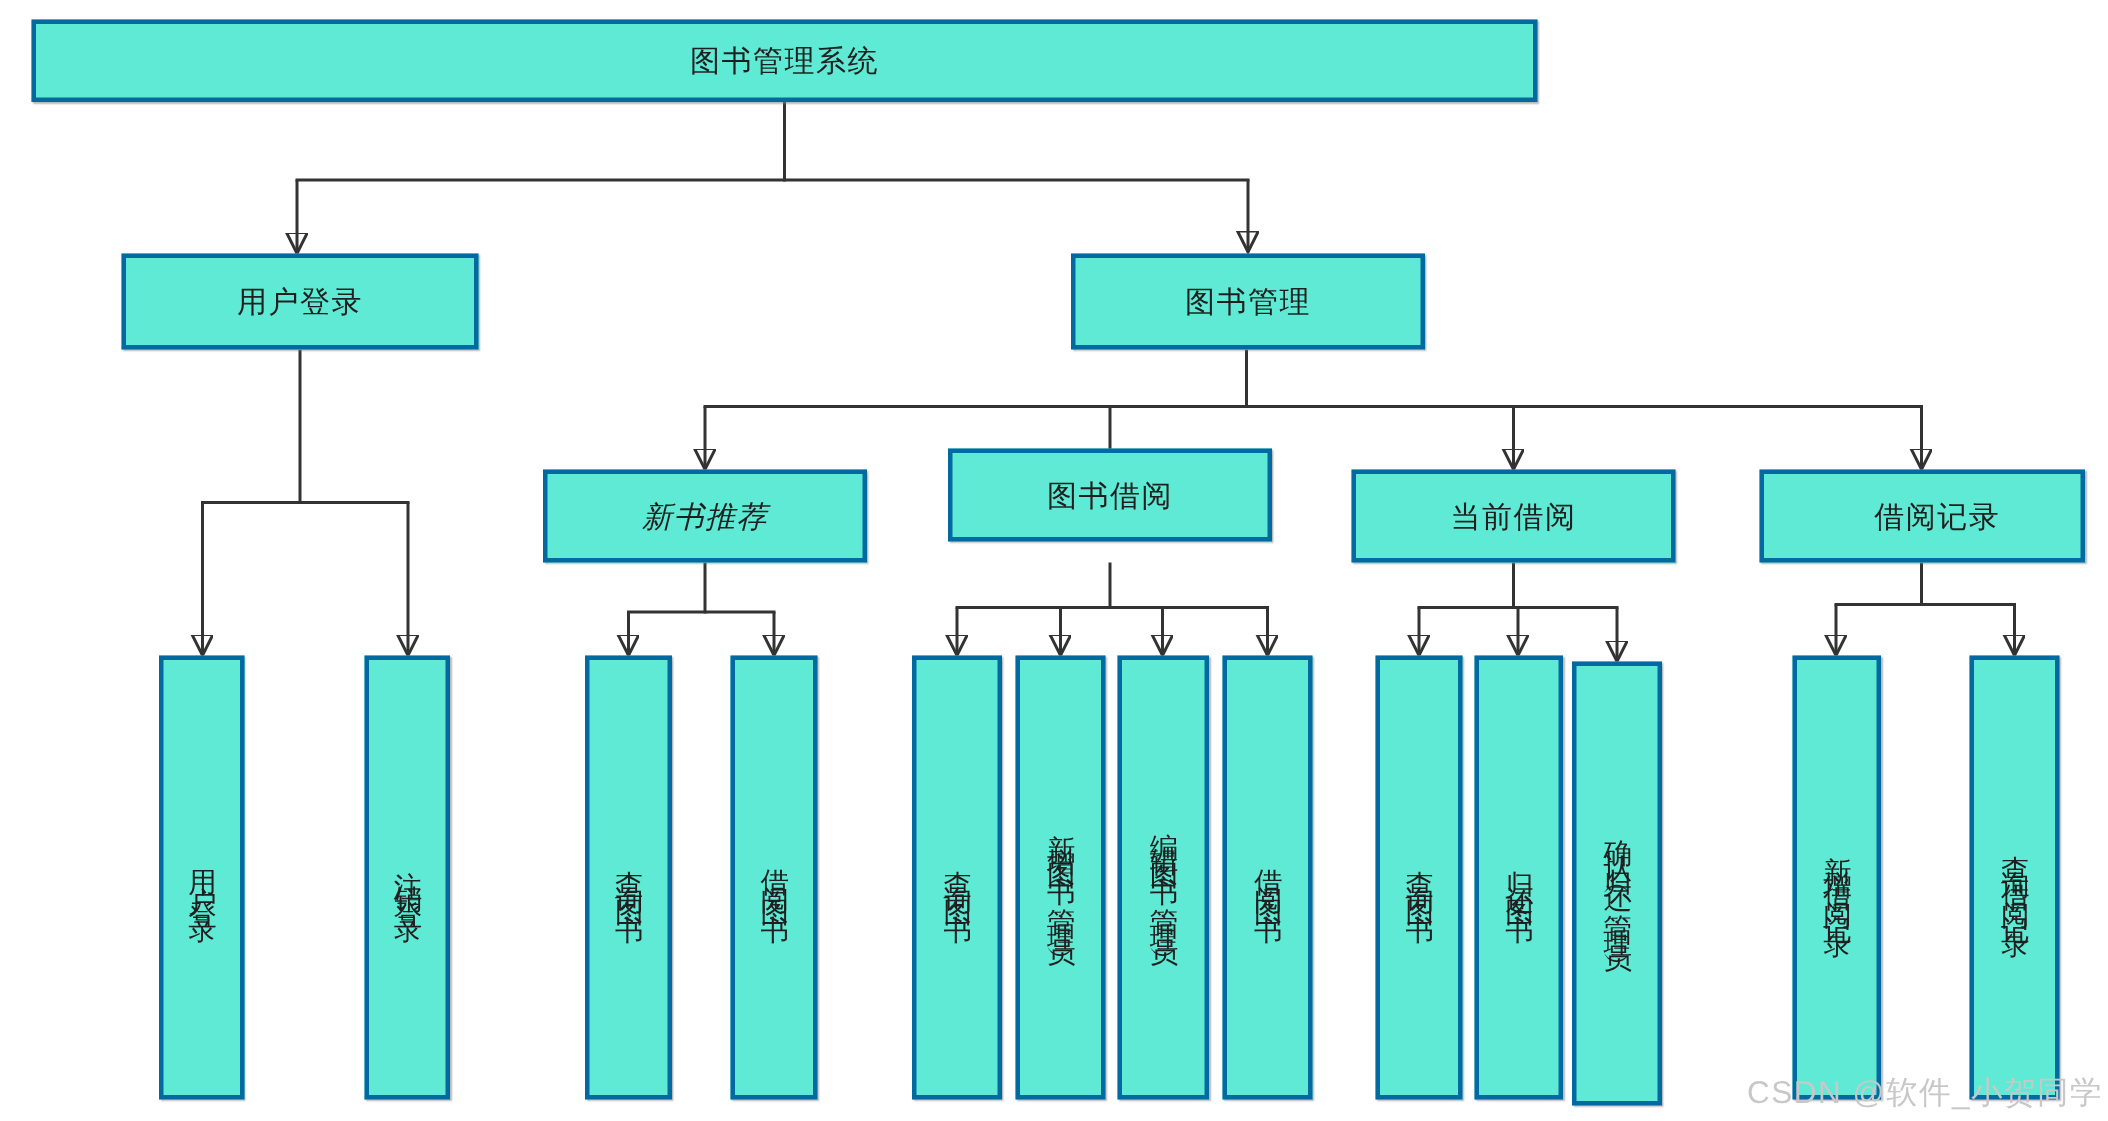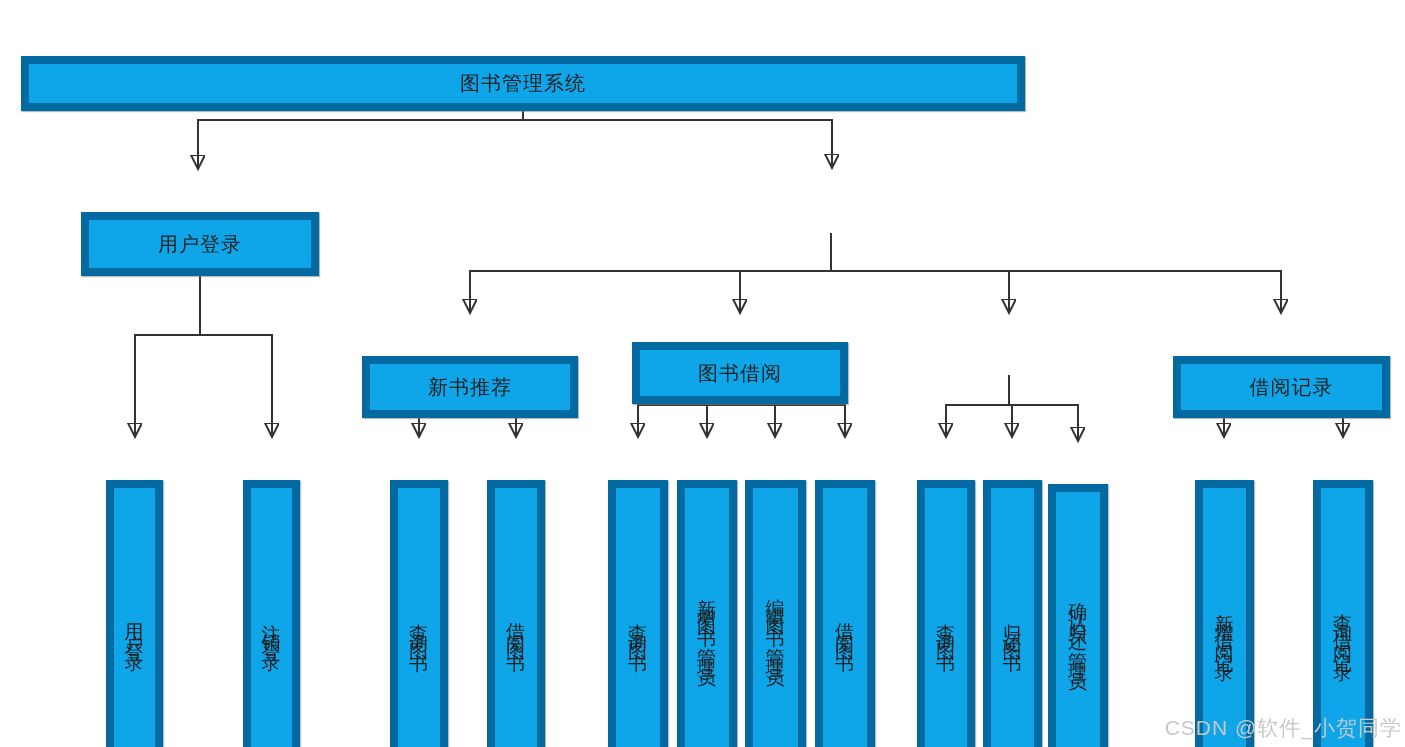--- a/index.html
+++ b/index.html
@@ -22,29 +22,28 @@
     width: 1405px;
     height: 747px;
   }
   #wires path {
     stroke: #333333;
     stroke-width: 2;
     fill: none;
   }
   .box {
     position: absolute;
-    background: #0ea5e9;
-    border: 8px solid #0369a1;
+    background: #5eead4;
+    border: 3px solid #0369a1;
     box-shadow: 1px 1px 1px rgba(130,130,130,0.55);
     display: flex;
     align-items: center;
     justify-content: center;
     color: #1f1f1f;
     box-sizing: border-box;
-    margin-top: 43px;
   }
   .hbox {
     font-size: 20px;
     letter-spacing: 1px;
   }
   .vbox {
     top: 437px;
     height: 296px;
     font-size: 19px;
     writing-mode: vertical-rl;
@@ -113,23 +112,25 @@
 
     <path d="M1281 375 V404"></path>
     <path d="M1223 403 H1344"></path>
     <path d="M1224 403 V437" marker-end="url(#arw)"></path>
     <path d="M1343 403 V437" marker-end="url(#arw)"></path>
   </svg>
 
   <div class="box hbox" style="left:21px; top:13px; width:1004px; height:55px;">图书管理系统</div>
 
   <div class="box hbox" style="left:81px; top:169px; width:238px; height:64px;">用户登录</div>
+  <div class="box hbox" style="left:714px; top:169px; width:236px; height:64px;">图书管理</div>
 
-  <div class="box hbox" style="left:362px; top:313px; width:216px; height:62px;">新书推荐</div>
+  <div class="box hbox" style="left:362px; top:313px; width:216px; height:62px;font-style:italic;">新书推荐</div>
   <div class="box hbox" style="left:632px; top:299px; width:216px; height:62px;">图书借阅</div>
+  <div class="box hbox" style="left:901px; top:313px; width:216px; height:62px;">当前借阅</div>
   <div class="box hbox" style="left:1173px; top:313px; width:217px; height:62px;padding-left:20px;">借阅记录</div>
 
   <div class="box vbox" style="left:106px; width:57px;">用户登录</div>
   <div class="box vbox" style="left:243px; width:57px;">注销登录</div>
 
   <div class="box vbox" style="left:390px; width:58px;">查询图书</div>
   <div class="box vbox" style="left:487px; width:58px;">借阅图书</div>
 
   <div class="box vbox" style="left:608px; width:60px;">查询图书</div>
   <div class="box vbox" style="left:677px; width:60px;">新增图书（管理员）</div>

